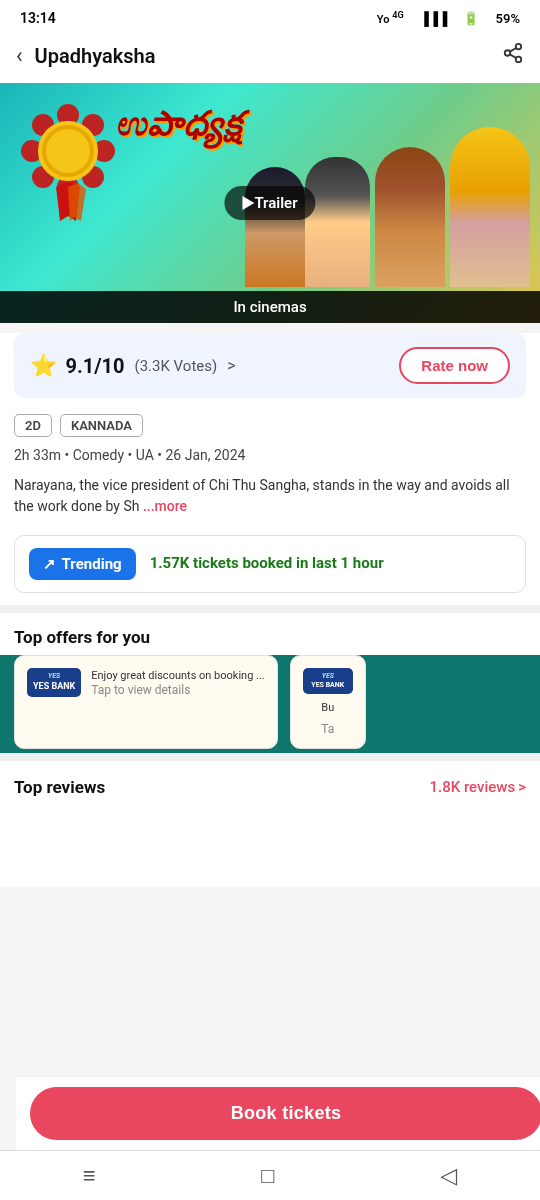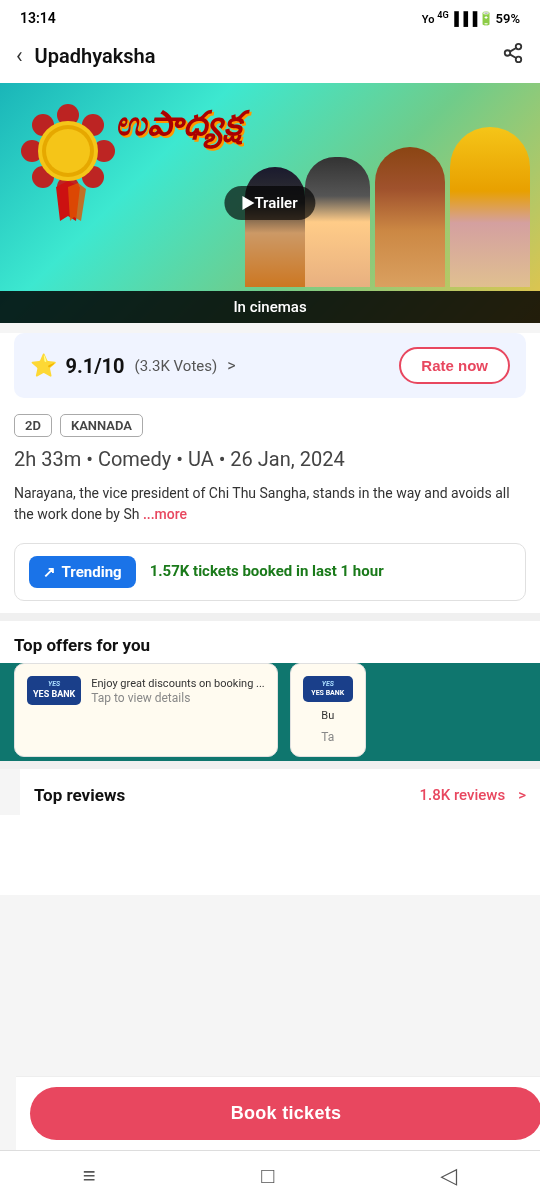--- a/index.html
+++ b/index.html
@@ -18,21 +18,21 @@
       display: flex;
       justify-content: space-between;
       align-items: center;
       padding: 10px 20px 6px;
       font-size: 14px;
       font-weight: 600;
     }
     .status-right {
       display: flex;
       align-items: center;
-      gap: 1px;
+      gap: 16px;
       font-size: 13px;
     }
     .signal-icon { font-size: 11px; }
 
     
     .top-nav {
       background: #fff;
       display: flex;
       align-items: center;
       justify-content: space-between;
@@ -176,21 +176,21 @@
       border-radius: 5px;
       padding: 3px 10px;
       font-size: 13px;
       color: #444;
       font-weight: 600;
     }
 
     
     .meta-row {
       padding: 6px 14px 8px;
-      font-size: 20px;
+      font-size: 14px;
       color: #444;
     }
 
     
     .description {
       padding: 4px 14px 10px;
       font-size: 14px;
       color: #333;
       line-height: 1.5;
     }
@@ -301,21 +301,21 @@
       align-items: center;
       padding: 16px 14px 10px;
       background: #fff;
     }
     .reviews-link {
       color: #e8475f;
       font-size: 15px;
       font-weight: 500;
       display: flex;
       align-items: center;
-      gap: 13px;
+      gap: 3px;
     }
 
     
     .bottom-spacer {
       height: 80px;
       background: #fff;
     }
 
     
     .book-btn-container {
@@ -501,21 +501,21 @@
         <div>YES BANK</div>
       </div>
       <div class="offer-text">Bu</div>
       <div class="offer-subtext">Ta</div>
     </div>
   </div>
 </div>
 
 <div class="divider"></div>
 
-<div style="background:#8b5cf6;margin-left:20px;">
+<div style="background:#8b5cf6;">
   <div class="reviews-header">
     <span class="section-title" style="padding:0;">Top reviews</span>
     <div class="reviews-link">
       <span>1.8K reviews</span>
       <span>&gt;</span>
     </div>
   </div>
 </div>
 
 <div class="bottom-spacer"></div>

